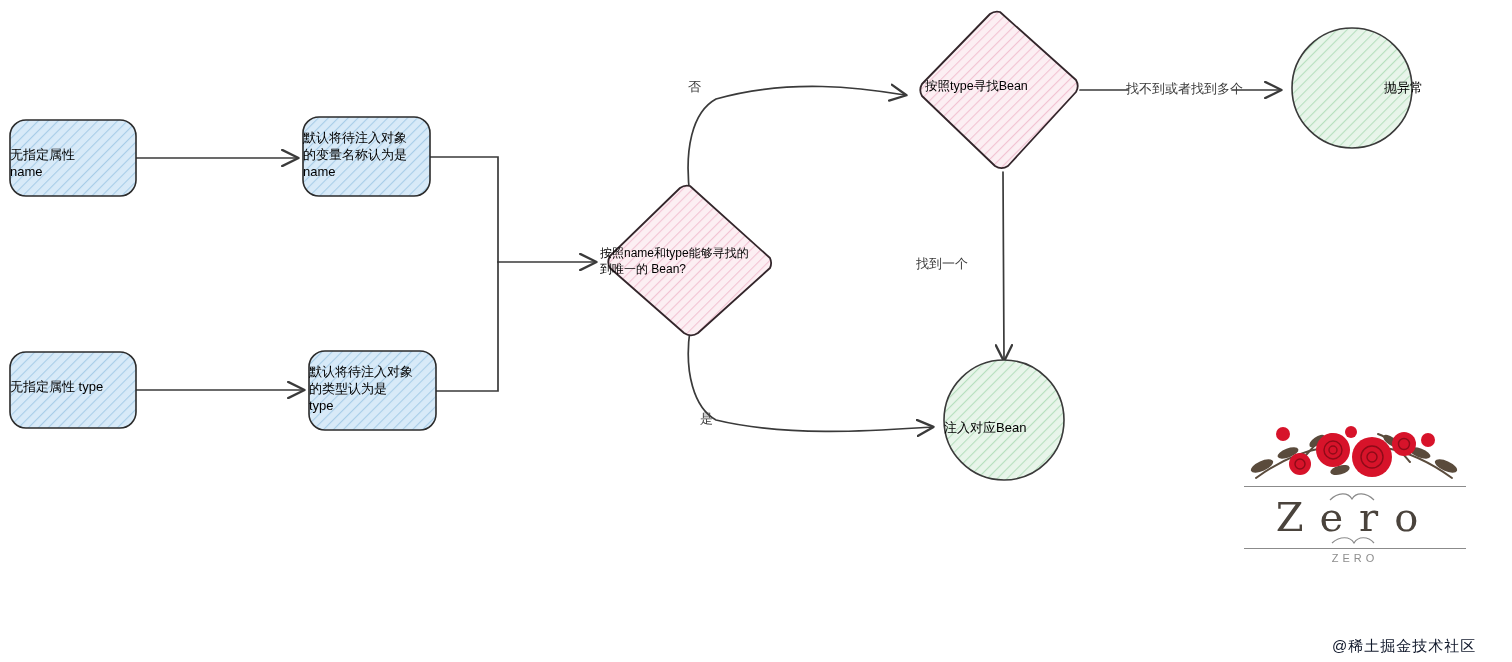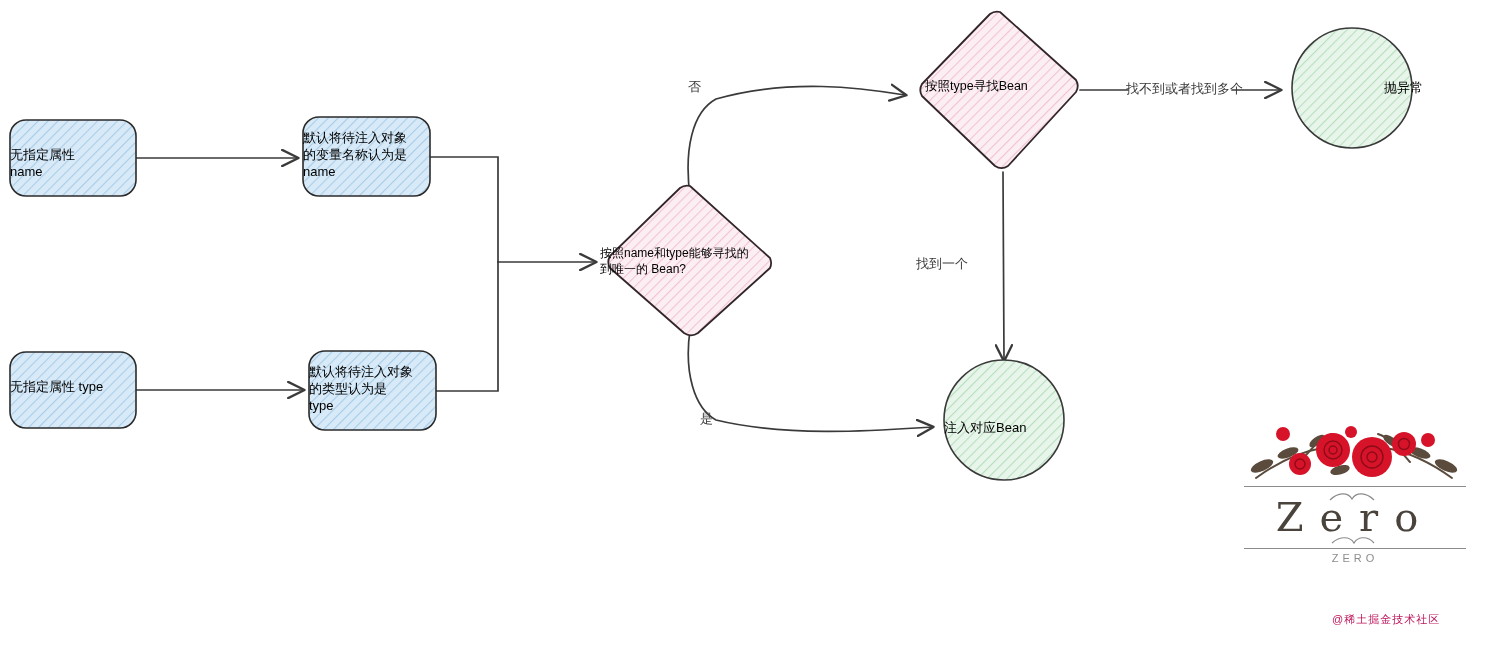--- a/index.html
+++ b/index.html
@@ -72,23 +72,23 @@
     width: 230px;
     text-align: center;
     font-size: 11px;
     letter-spacing: 4px;
     color: #8d8d8d;
     font-family: "Liberation Sans", sans-serif;
   }
   #site-watermark {
     position: absolute;
     left: 1332px;
-    top: 612px;
-    color: #be185d;
-    font-size: 11px;
+    top: 637px;
+    color: #0f172a;
+    font-size: 15px;
     letter-spacing: 1px;
     font-family: "Liberation Sans", "DejaVu Sans", sans-serif;
   }
 </style>
 </head>
 <body>
 
 <svg id="canvas" viewBox="0 0 1512 662" xmlns="http://www.w3.org/2000/svg">
   <defs>
     <pattern id="hatch-blue" patternUnits="userSpaceOnUse" width="7" height="7" patternTransform="rotate(45)">

